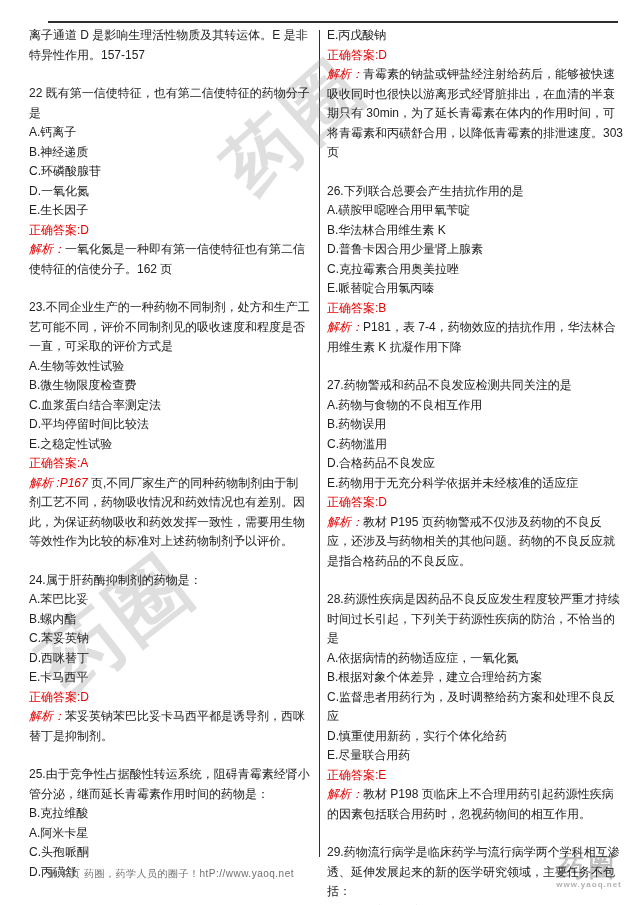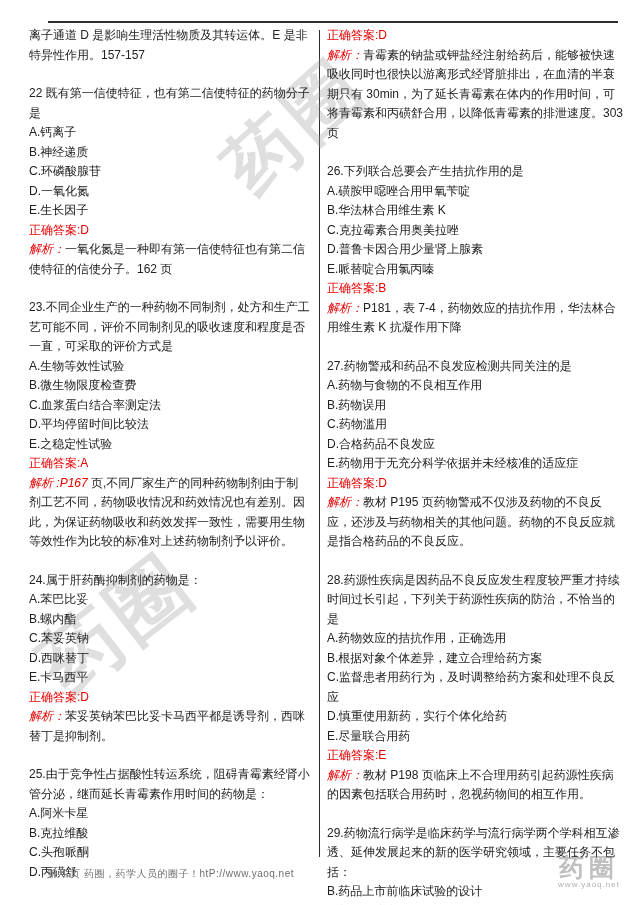--- a/index.html
+++ b/index.html
@@ -54,21 +54,21 @@
     position:absolute;left:543px;top:854px;width:92px;
     text-align:center;z-index:1;
   }
   .logo .logo-chars{
     font-size:25px;font-weight:bold;letter-spacing:5px;
     color:rgba(140,140,140,0.55);
     line-height:26px;
   }
   .logo .logo-site{
     font-size:8px;color:rgba(150,150,150,0.75);
-    line-height:10px;letter-spacing:1px;
+    line-height:10px;letter-spacing:1px;font-weight:bold;
   }
   .footer{
     position:absolute;left:47px;top:867px;z-index:2;
     font-size:10px;color:#6e6e6e;letter-spacing:0.5px;
   }
 </style>
 </head>
 <body>
 
 <div class="page">
@@ -107,54 +107,55 @@
         <div class="opt">A.苯巴比妥</div>
         <div class="opt">B.螺内酯</div>
         <div class="opt">C.苯妥英钠</div>
         <div class="opt">D.西咪替丁</div>
         <div class="opt">E.卡马西平</div>
         <div class="answer">正确答案:D</div>
         <div class="analysis"><span class="a-label">解析：</span><span class="a-body">苯妥英钠苯巴比妥卡马西平都是诱导剂，西咪替丁是抑制剂。</span></div>
       </div>
       <div class="block">
         <div class="stem">25.由于竞争性占据酸性转运系统，阻碍青霉素经肾小管分泌，继而延长青霉素作用时间的药物是：</div>
+        <div class="opt">B.克拉维酸</div>
         <div class="opt">A.阿米卡星</div>
-        <div class="opt">B.克拉维酸</div>
         <div class="opt">C.头孢哌酮</div>
         <div class="opt">D.丙磺舒</div>
       </div>
     </div>
   <div class="col col-right">
       <div class="block">
+        <div class="opt">E.丙戊酸钠</div>
         <div class="answer">正确答案:D</div>
         <div class="analysis"><span class="a-label">解析：</span><span class="a-body">青霉素的钠盐或钾盐经注射给药后，能够被快速吸收同时也很快以游离形式经肾脏排出，在血清的半衰期只有 30min，为了延长青霉素在体内的作用时间，可将青霉素和丙磺舒合用，以降低青霉素的排泄速度。303 页</span></div>
       </div>
       <div class="block">
         <div class="stem">26.下列联合总要会产生拮抗作用的是</div>
         <div class="opt">A.磺胺甲噁唑合用甲氧苄啶</div>
         <div class="opt">B.华法林合用维生素 K</div>
+        <div class="opt">D.普鲁卡因合用少量肾上腺素</div>
         <div class="opt">C.克拉霉素合用奥美拉唑</div>
-        <div class="opt">D.普鲁卡因合用少量肾上腺素</div>
         <div class="opt">E.哌替啶合用氯丙嗪</div>
         <div class="answer">正确答案:B</div>
         <div class="analysis"><span class="a-label">解析：</span><span class="a-body">P181，表 7-4，药物效应的拮抗作用，华法林合用维生素 K 抗凝作用下降</span></div>
       </div>
       <div class="block">
         <div class="stem">27.药物警戒和药品不良发应检测共同关注的是</div>
         <div class="opt">A.药物与食物的不良相互作用</div>
         <div class="opt">B.药物误用</div>
         <div class="opt">C.药物滥用</div>
         <div class="opt">D.合格药品不良发应</div>
         <div class="opt">E.药物用于无充分科学依据并未经核准的适应症</div>
         <div class="answer">正确答案:D</div>
         <div class="analysis"><span class="a-label">解析：</span><span class="a-body">教材 P195 页药物警戒不仅涉及药物的不良反应，还涉及与药物相关的其他问题。药物的不良反应就是指合格药品的不良反应。</span></div>
       </div>
       <div class="block">
         <div class="stem">28.药源性疾病是因药品不良反应发生程度较严重才持续时间过长引起，下列关于药源性疾病的防治，不恰当的是</div>
-        <div class="opt">A.药物效应的拮抗作用，正确选用</div>
+        <div class="opt">A.依据病情的药物适应症，一氧化氮</div>
         <div class="opt">B.根据对象个体差异，建立合理给药方案</div>
         <div class="opt">C.监督患者用药行为，及时调整给药方案和处理不良反应</div>
         <div class="opt">D.慎重使用新药，实行个体化给药</div>
         <div class="opt">E.尽量联合用药</div>
         <div class="answer">正确答案:E</div>
         <div class="analysis"><span class="a-label">解析：</span><span class="a-body">教材 P198 页临床上不合理用药引起药源性疾病的因素包括联合用药时，忽视药物间的相互作用。</span></div>
       </div>
       <div class="block">
         <div class="stem">29.药物流行病学是临床药学与流行病学两个学科相互渗透、延伸发展起来的新的医学研究领域，主要任务不包括：</div>
         <div class="opt">B.药品上市前临床试验的设计</div>

